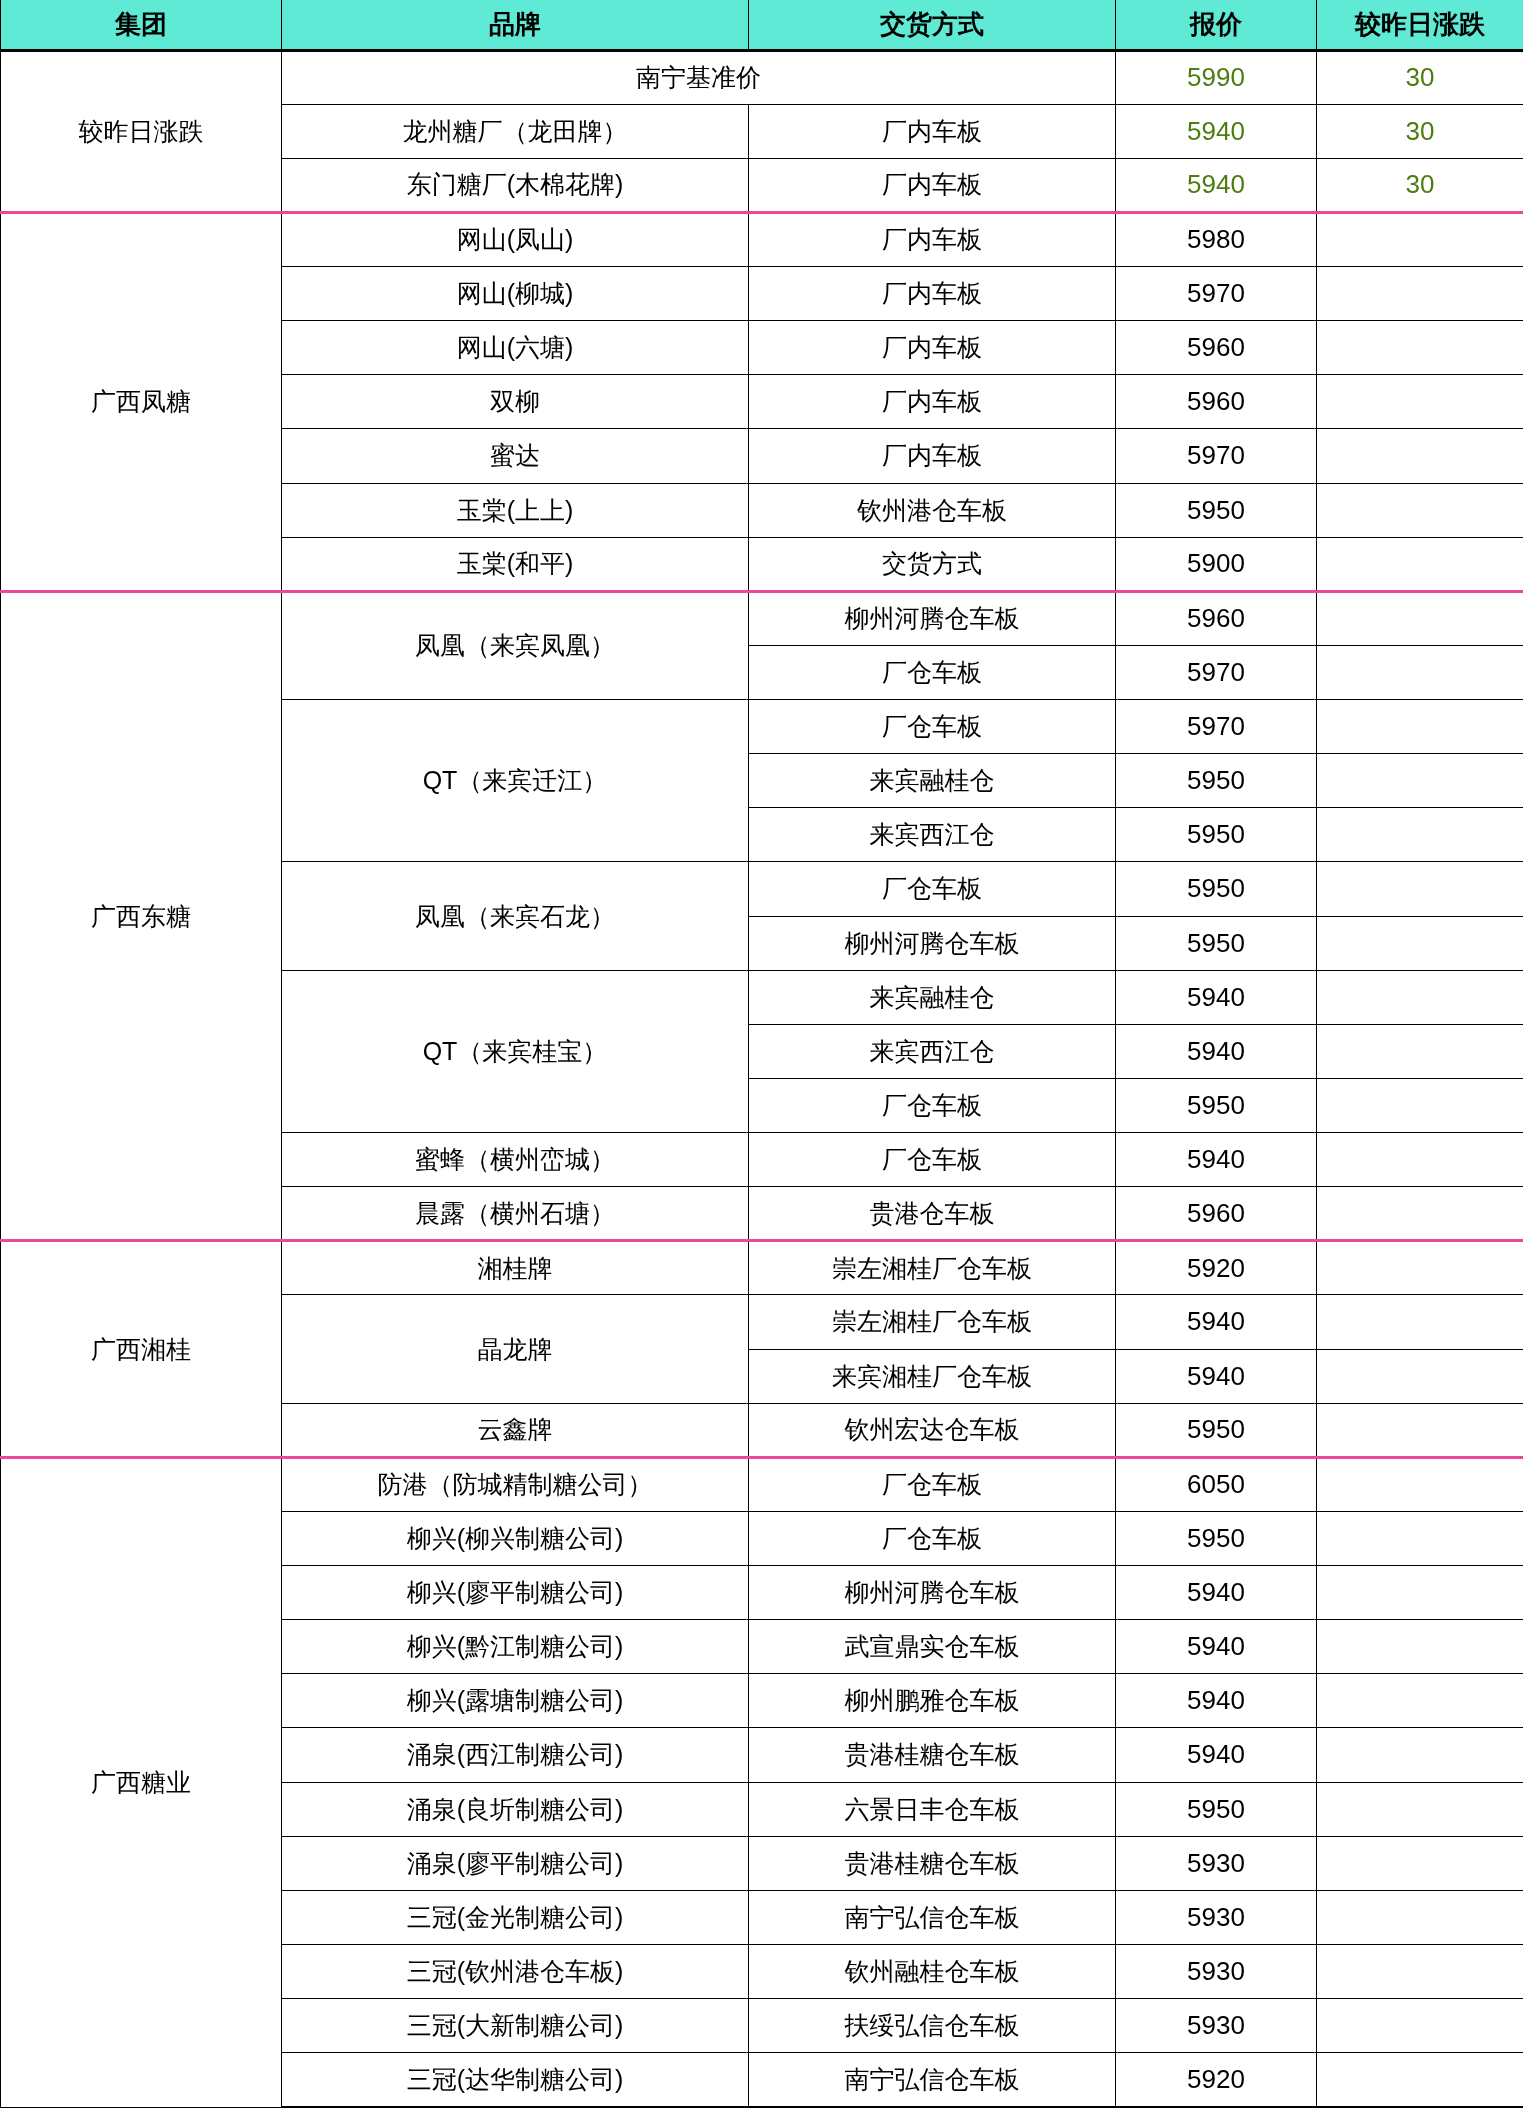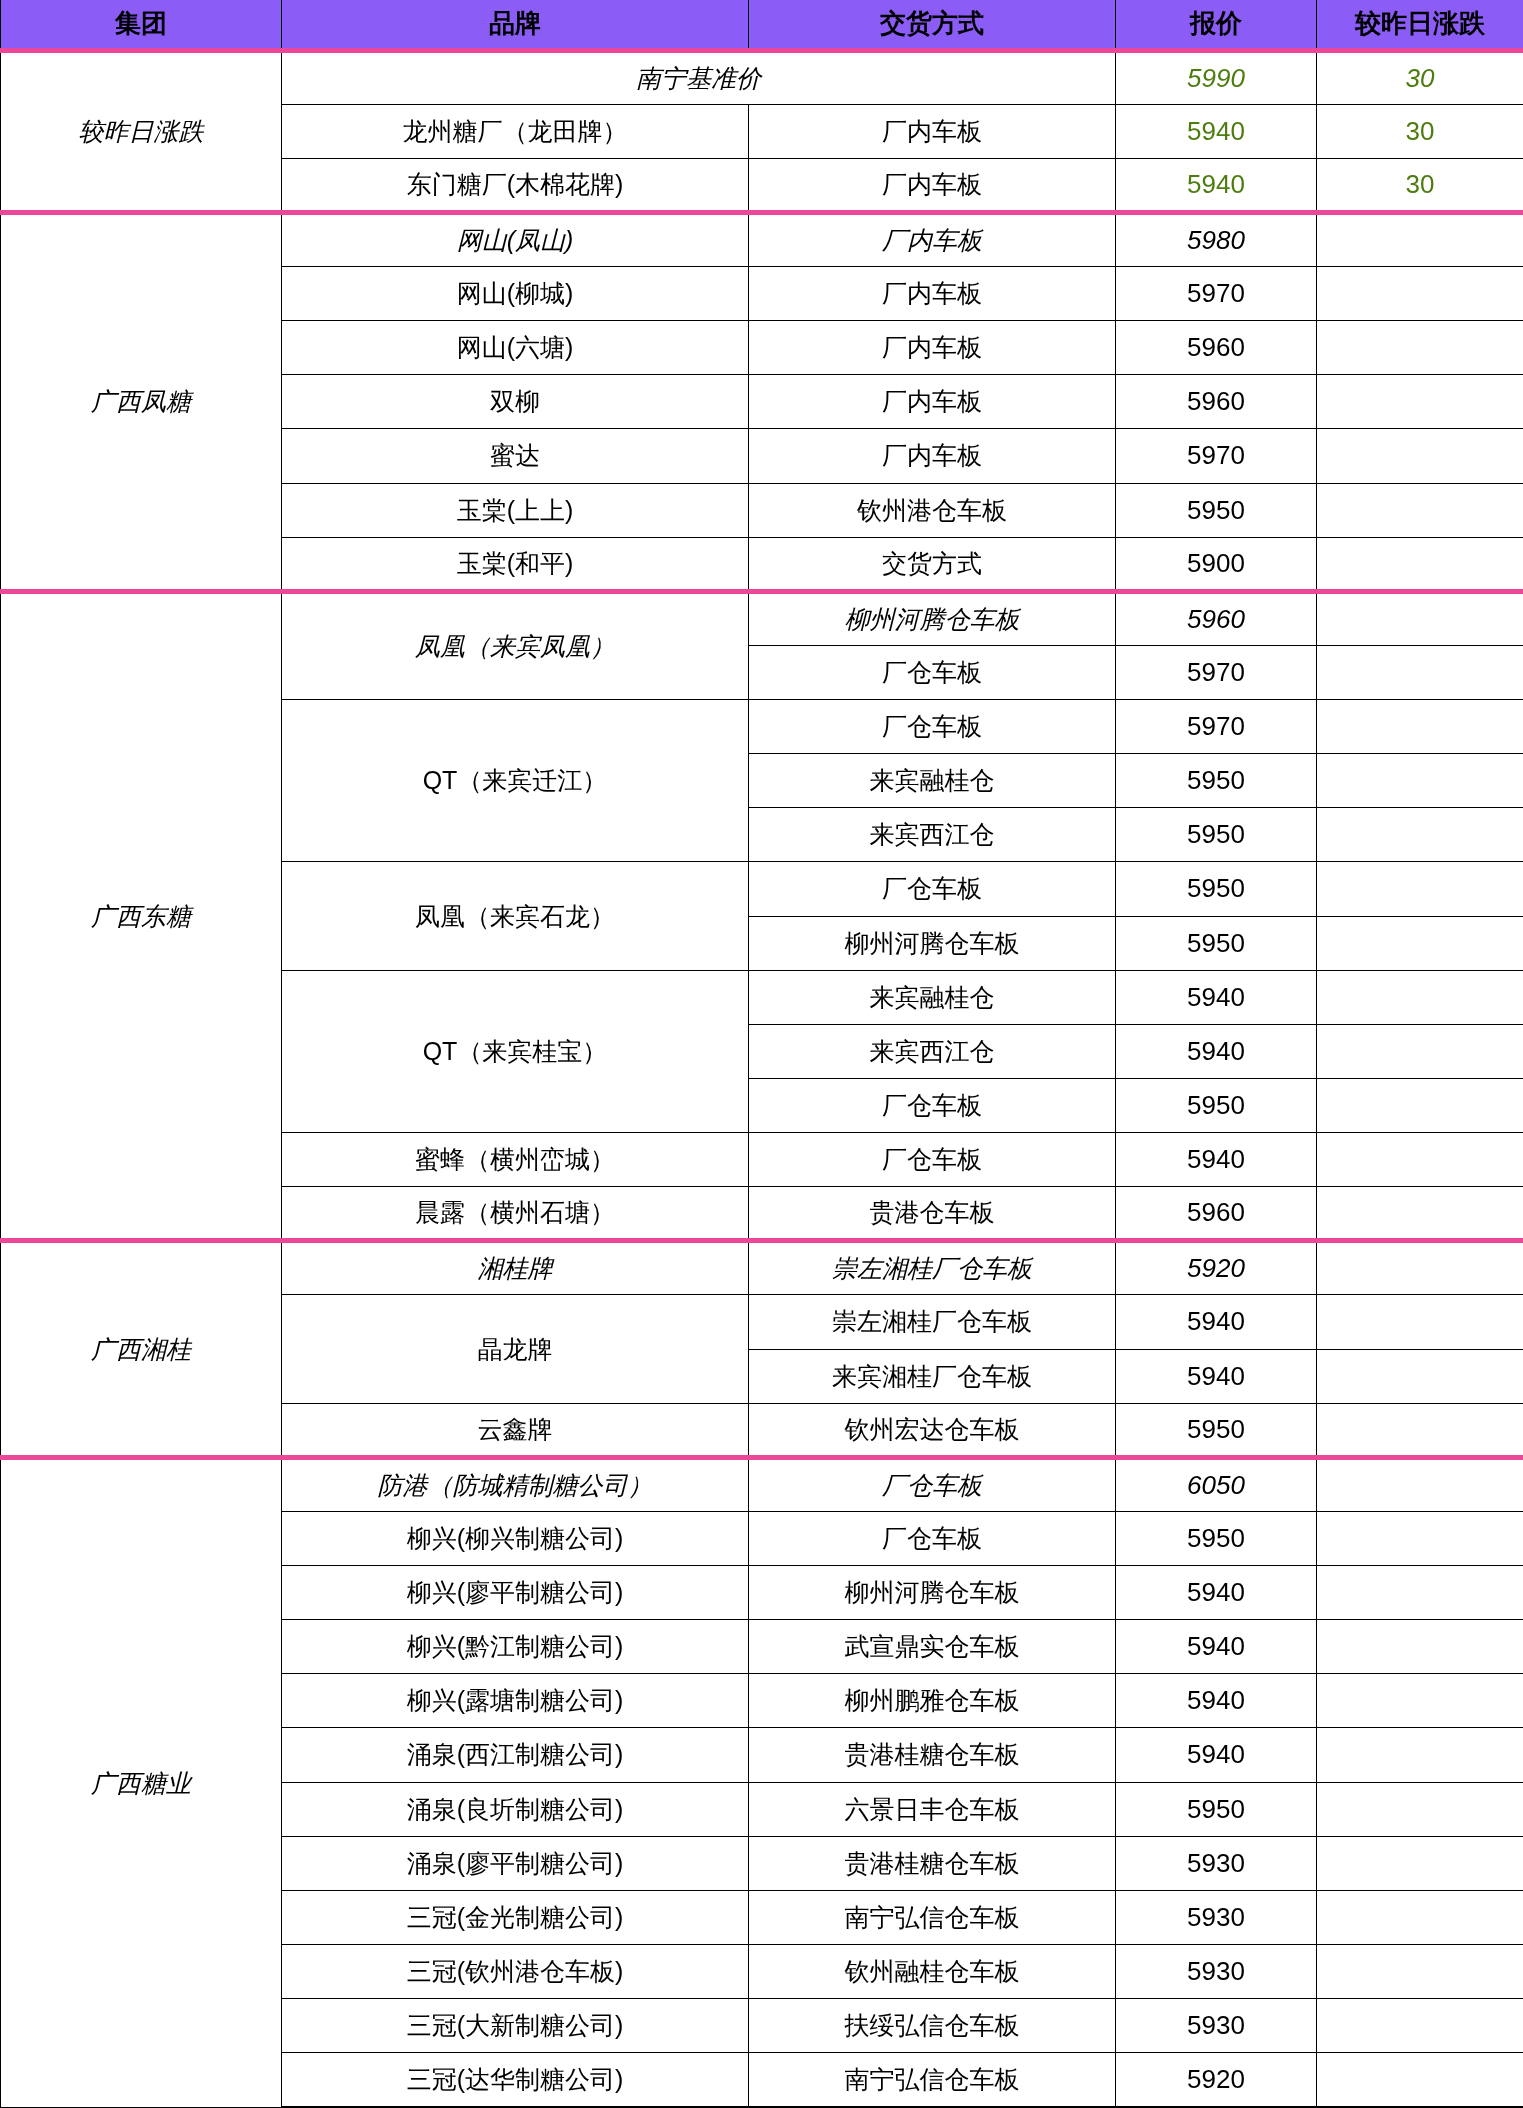--- a/index.html
+++ b/index.html
@@ -25,30 +25,30 @@
     border: 1.5px solid #000000;
     text-align: center;
     vertical-align: middle;
     padding: 0;
     overflow: hidden;
     color: #000000;
     background: #FFFFFF;
   }
   thead tr { height: 50px; }
   thead th {
-    background: #8b5cf6;
+    background: #5eead4;
     font-weight: 700;
     font-size: 26px;
     border-top: none;
     border-bottom: 3px solid #000000;
   }
   tbody tr { height: 54px; }
   tbody td { font-size: 25px; }
   td.price-cell, td.change-cell { font-size: 26px; }
-  tr.group-start td { border-top: 5px solid #ec4899; font-style: italic; }
+  tr.group-start td { border-top: 3px solid #ec4899; }
   tbody tr:last-child td { border-bottom: 2.5px solid #000000; }
   td.red { color: #4d7c0f; }
 </style>
 </head>
 <body>
 
 <table>
   <colgroup>
     <col class="c-group">
     <col class="c-brand">

